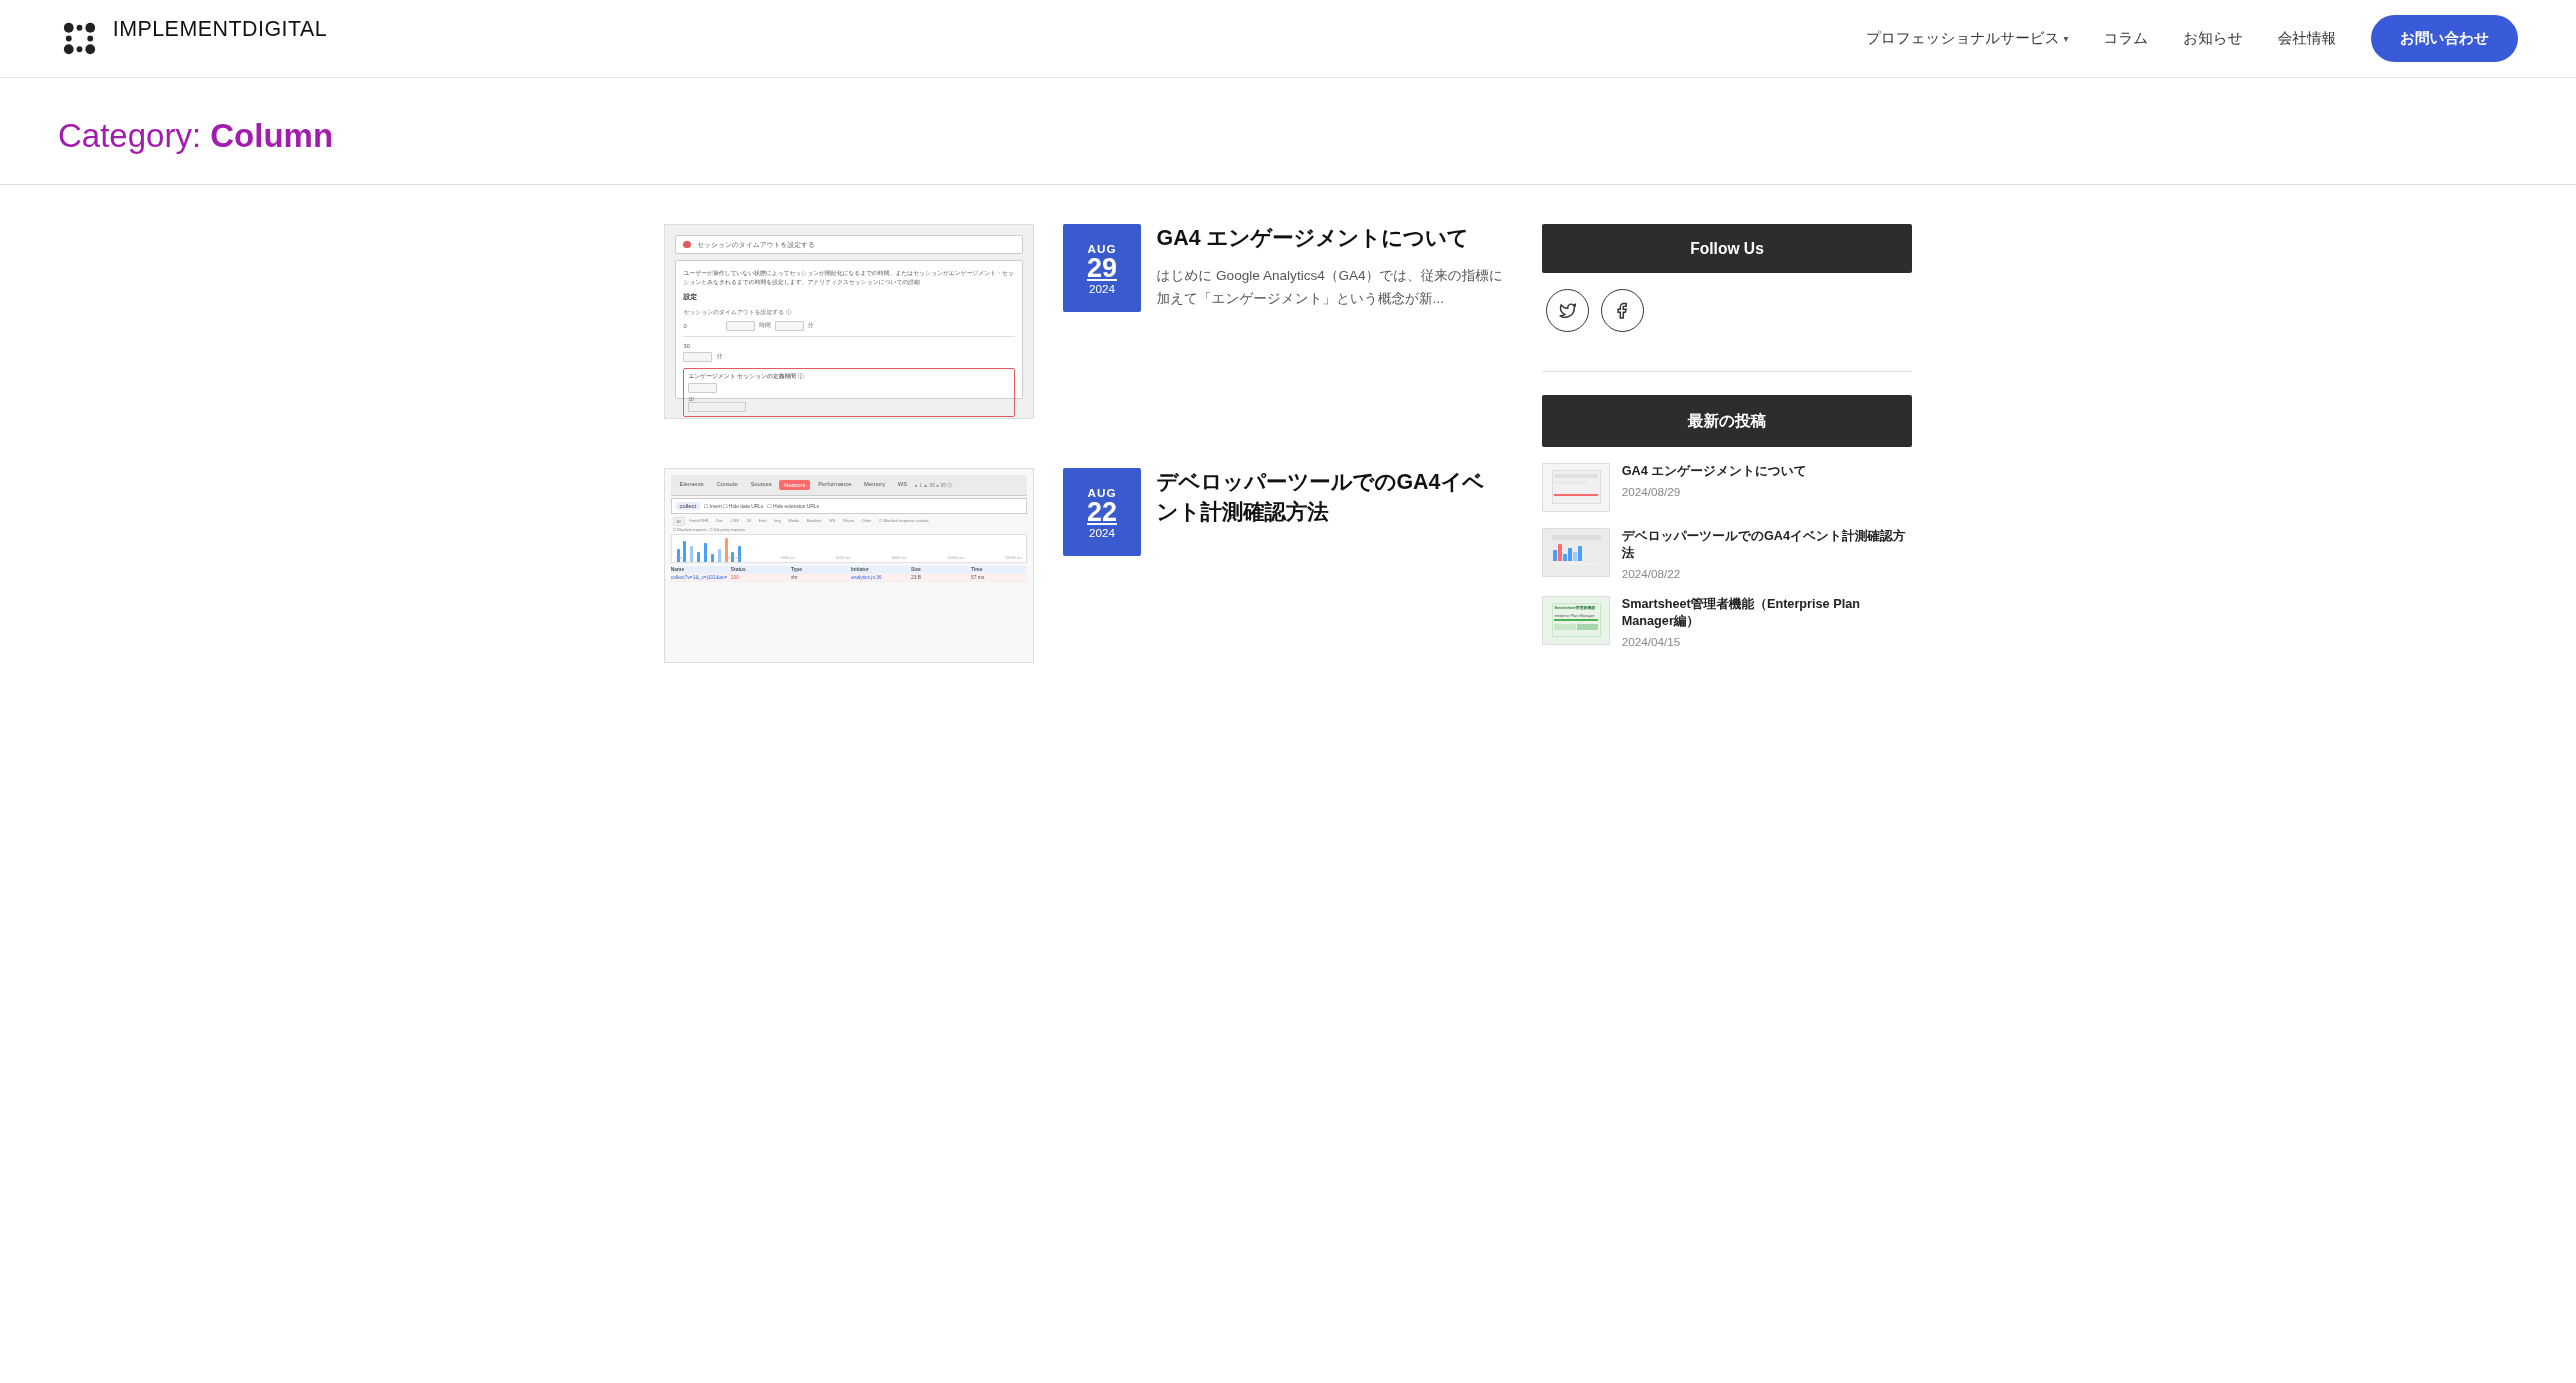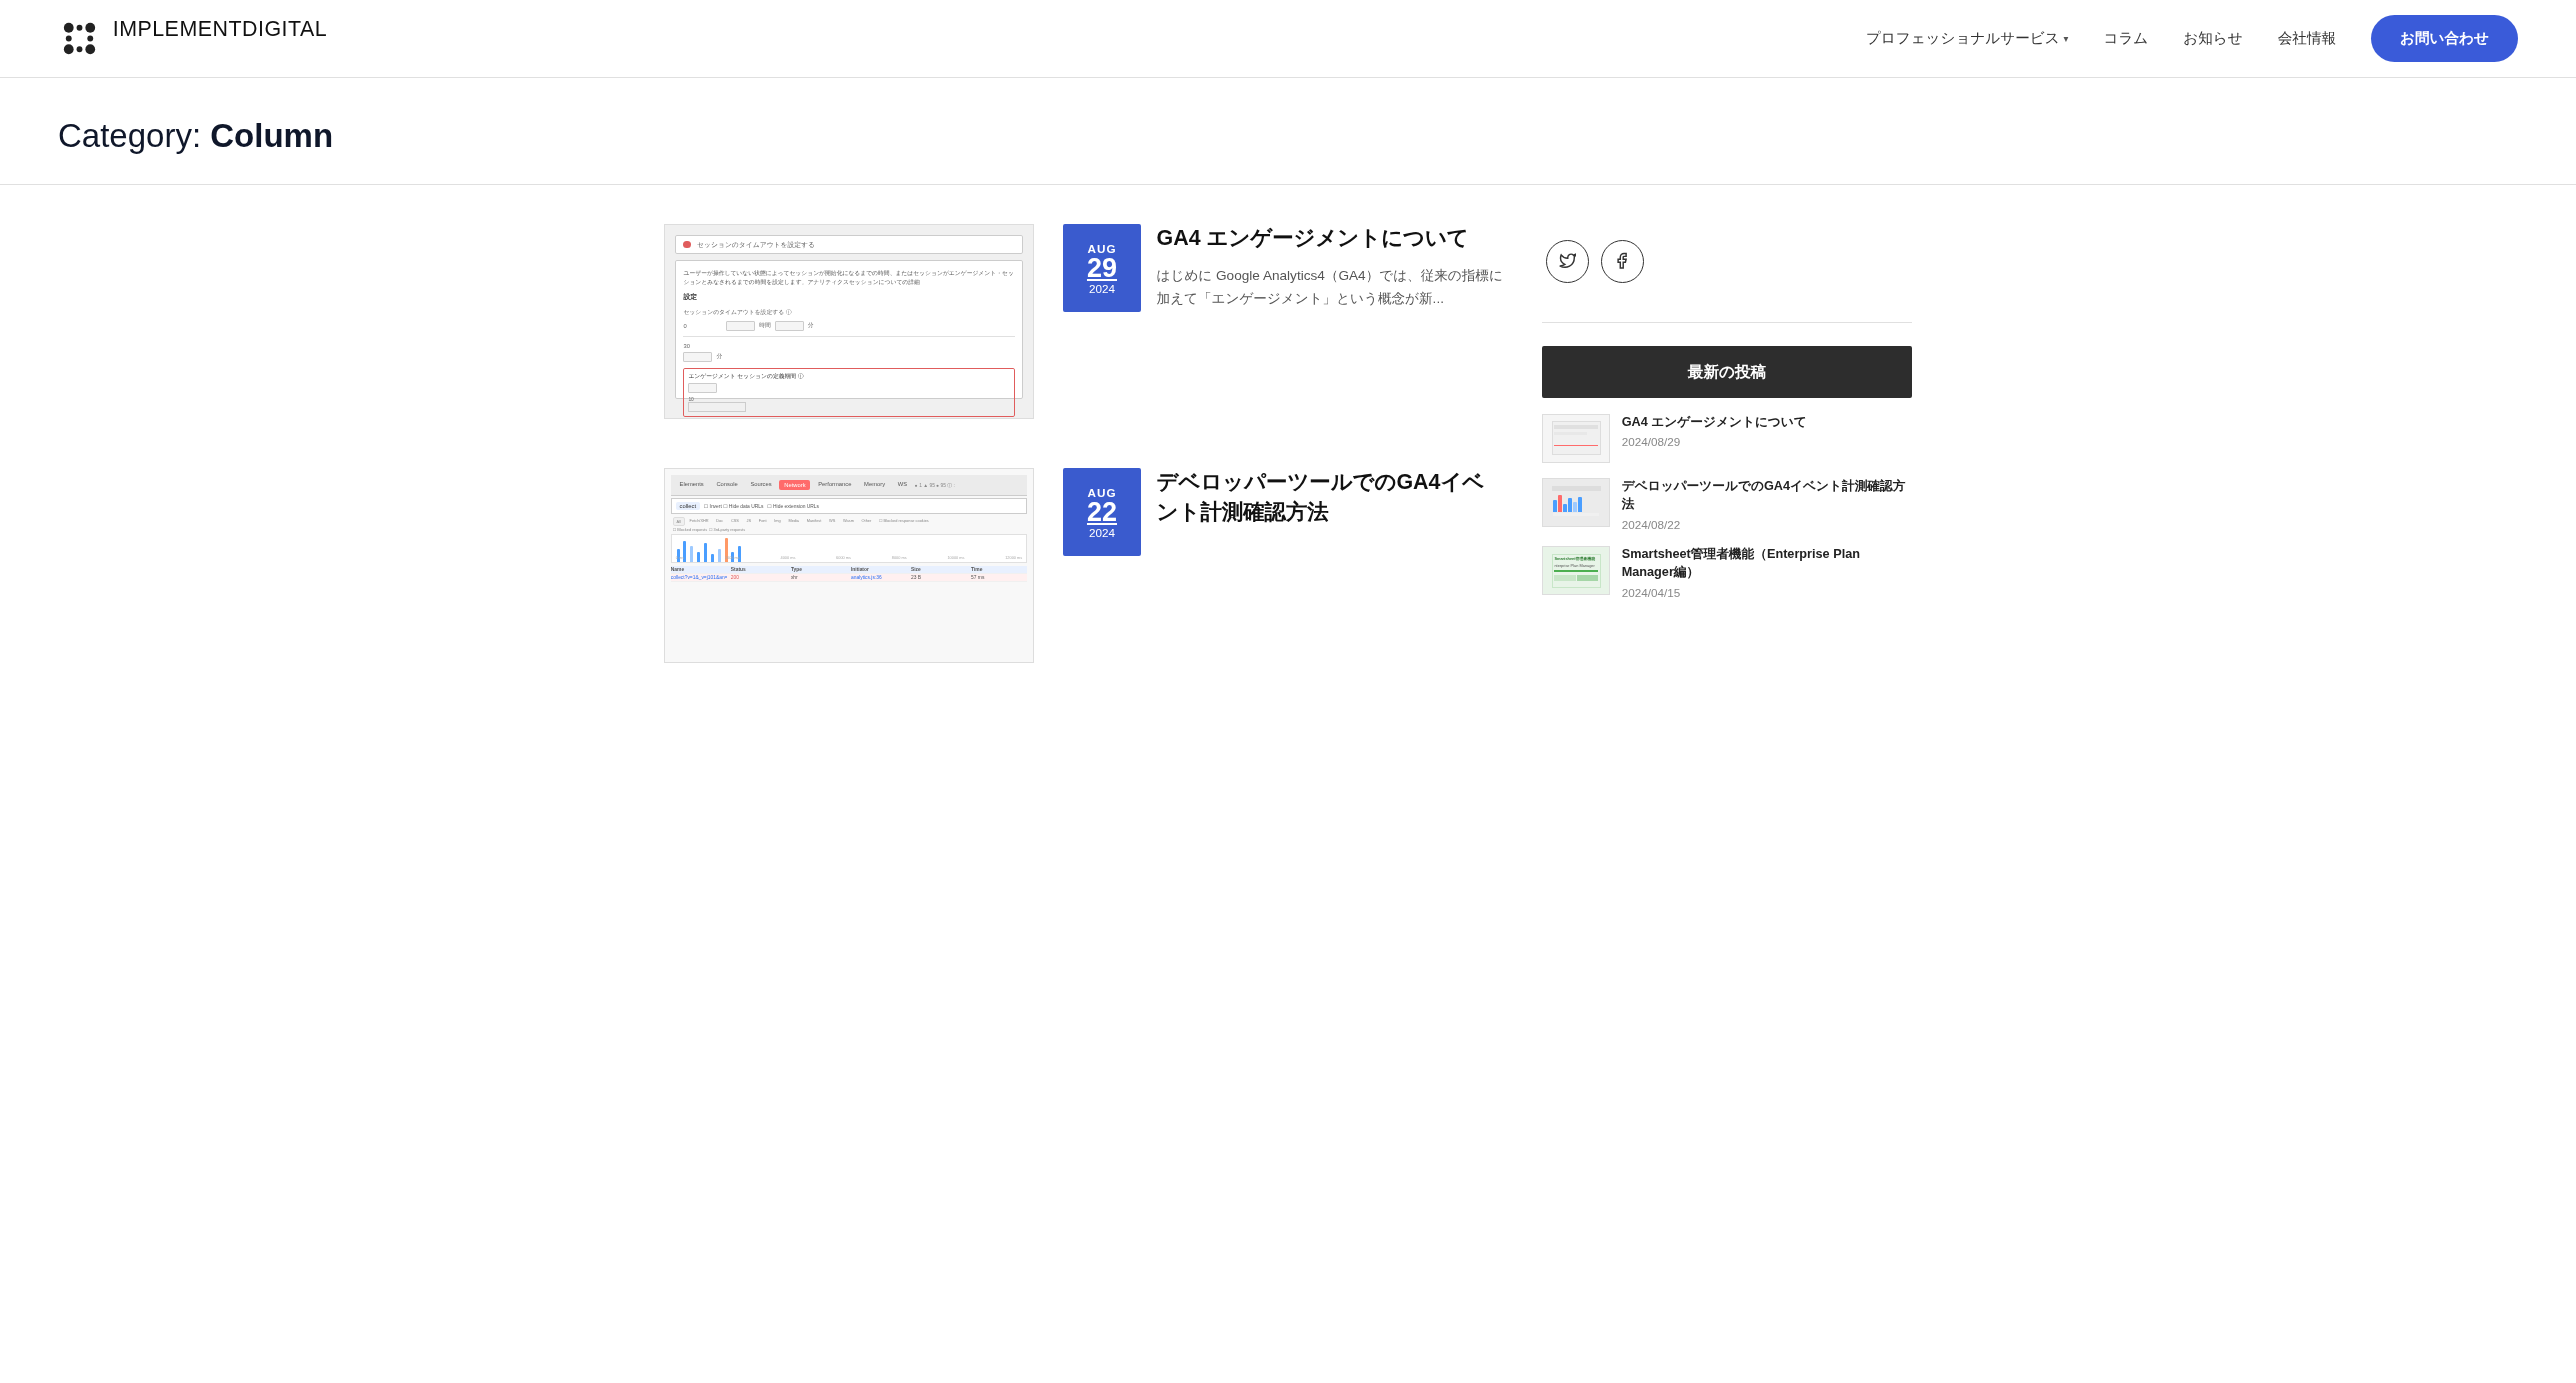--- a/index.html
+++ b/index.html
@@ -63,21 +63,21 @@
 
     
     .category-header {
       padding: 39px 58px 29px;
       border-bottom: 1px solid #e0e0e0;
       background: #fff;
     }
     .category-title {
       font-size: 33px;
       font-weight: 400;
-      color: #0f172a;
+      color: #a21caf;
     }
     .category-title strong { font-weight: 700; }
 
     
     .main-container {
       display: flex;
       padding: 39px 58px;
       gap: 39px;
       max-width: 1364px;
       margin: 0 auto;
@@ -606,20 +606,21 @@
           </div>
         </div>
       </div>
     </div>
 
   </section>
 
   <aside class="sidebar">
 
     <div>
+      <div class="sidebar-section-title">Follow Us</div>
       <div class="social-icons">
         <div class="social-icon-btn">
           <svg width="17.5" height="17.5" viewBox="0 0 24 24" fill="none" stroke="#333" stroke-width="2">
             <path d="M23 3a10.9 10.9 0 01-3.14 1.53 4.48 4.48 0 00-7.86 3v1A10.66 10.66 0 013 4s-4 9 5 13a11.64 11.64 0 01-7 2c9 5 20 0 20-11.5a4.5 4.5 0 00-.08-.83A7.72 7.72 0 0023 3z"></path>
           </svg>
         </div>
         <div class="social-icon-btn">
           <svg width="17.5" height="17.5" viewBox="0 0 24 24" fill="none" stroke="#333" stroke-width="2">
             <path d="M18 2h-3a5 5 0 00-5 5v3H7v4h3v8h4v-8h3l1-4h-4V7a1 1 0 011-1h3z"></path>
           </svg>

